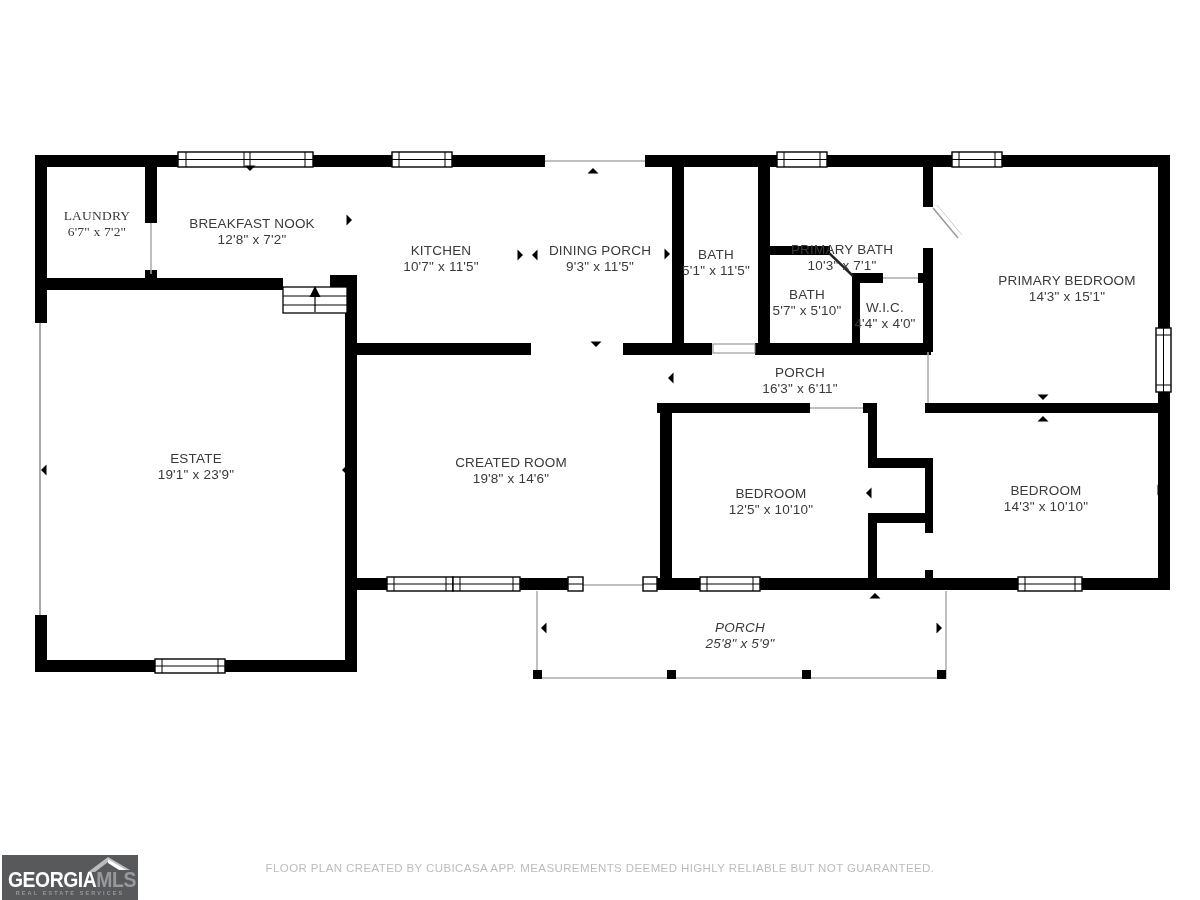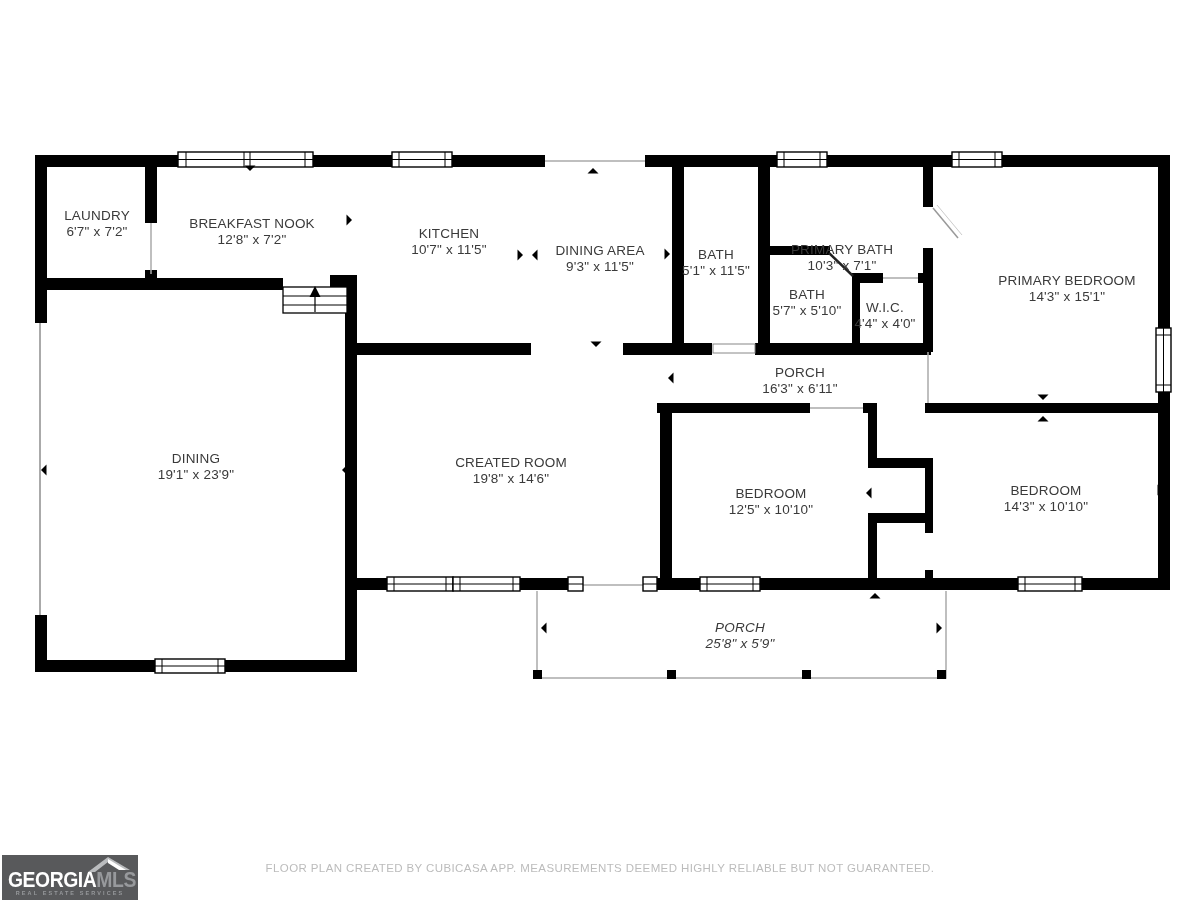--- a/index.html
+++ b/index.html
@@ -214,34 +214,34 @@
         <polygon points="186.5,281.5 197.5,281.5 192,287" fill="#000000"></polygon>
         <polygon points="346.5,214.5 346.5,225.5 352,220" fill="#000000"></polygon>
         <polygon points="871.5,487.5 871.5,498.5 866,493" fill="#000000"></polygon>
         <polygon points="926.5,487.5 926.5,498.5 932,493" fill="#000000"></polygon>
         <polygon points="1157.5,484.5 1157.5,495.5 1163,490" fill="#000000"></polygon>
         <polygon points="546.5,622.5 546.5,633.5 541,628" fill="#000000"></polygon>
         <polygon points="936.5,622.5 936.5,633.5 942,628" fill="#000000"></polygon>
       </g>
   </svg>
 
-  <div class="room-label" style="left:97px;top:208px;">
+  <div class="room-label" style="left:97px;top:208px;font-family:Liberation Serif, serif;">
     <span class="nm">LAUNDRY</span>
     <span class="dm">6'7" x 7'2"</span>
   </div>
   <div class="room-label" style="left:252px;top:216px;text-align:center;">
     <span class="nm">BREAKFAST NOOK</span>
     <span class="dm">12'8" x 7'2"</span>
   </div>
-  <div class="room-label" style="left:441px;top:226px;margin-left:8px;">
+  <div class="room-label" style="left:441px;top:243px;">
     <span class="nm">KITCHEN</span>
     <span class="dm">10'7" x 11'5"</span>
   </div>
   <div class="room-label" style="left:600px;top:243px;">
-    <span class="nm">DINING AREA</span>
+    <span class="nm">DINING PORCH</span>
     <span class="dm">9'3" x 11'5"</span>
   </div>
   <div class="room-label" style="left:716px;top:247px;">
     <span class="nm">BATH</span>
     <span class="dm">5'1" x 11'5"</span>
   </div>
   <div class="room-label" style="left:842px;top:203px;margin-top:39px;">
     <span class="nm">PRIMARY BATH</span>
     <span class="dm">10'3" x 7'1"</span>
   </div>
@@ -255,21 +255,21 @@
   </div>
   <div class="room-label" style="left:1048px;top:273px;margin-left:19px;">
     <span class="nm">PRIMARY BEDROOM</span>
     <span class="dm">14'3" x 15'1"</span>
   </div>
   <div class="room-label" style="left:800px;top:365px;">
     <span class="nm">PORCH</span>
     <span class="dm">16'3" x 6'11"</span>
   </div>
   <div class="room-label" style="left:196px;top:451px;">
-    <span class="nm">DINING</span>
+    <span class="nm">ESTATE</span>
     <span class="dm">19'1" x 23'9"</span>
   </div>
   <div class="room-label" style="left:511px;top:455px;">
     <span class="nm">CREATED ROOM</span>
     <span class="dm">19'8" x 14'6"</span>
   </div>
   <div class="room-label" style="left:771px;top:486px;">
     <span class="nm">BEDROOM</span>
     <span class="dm">12'5" x 10'10"</span>
   </div>

